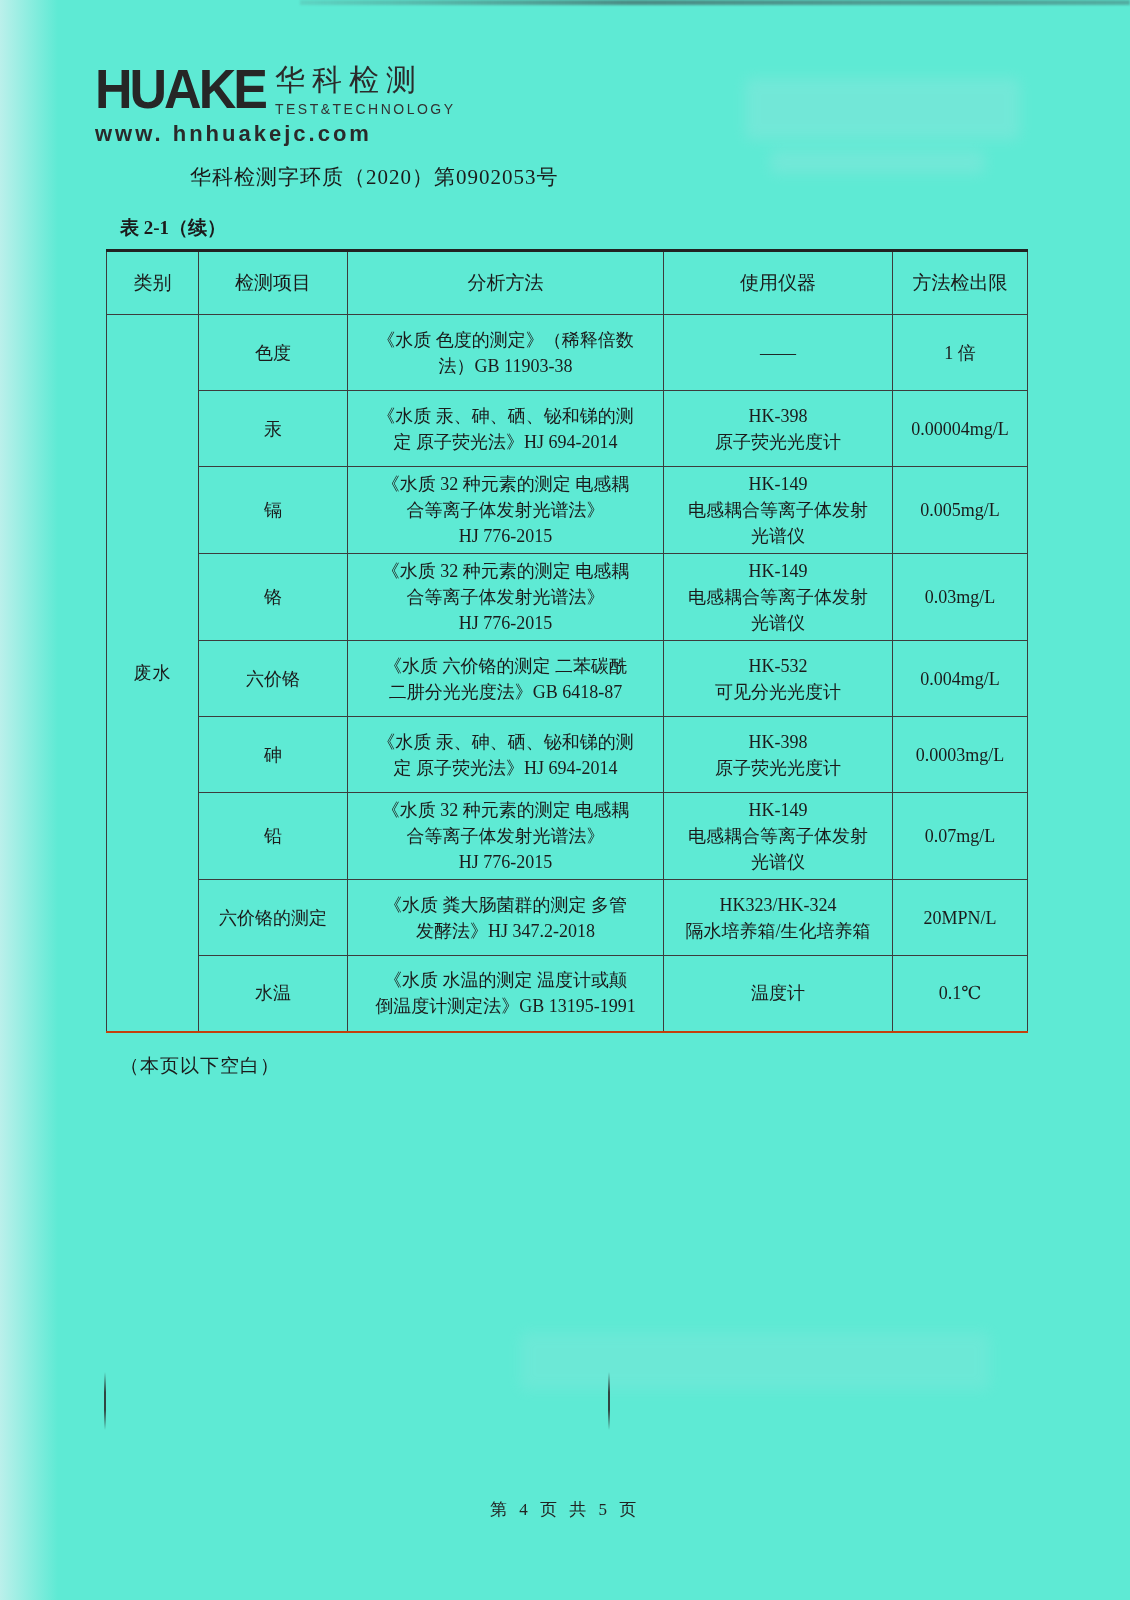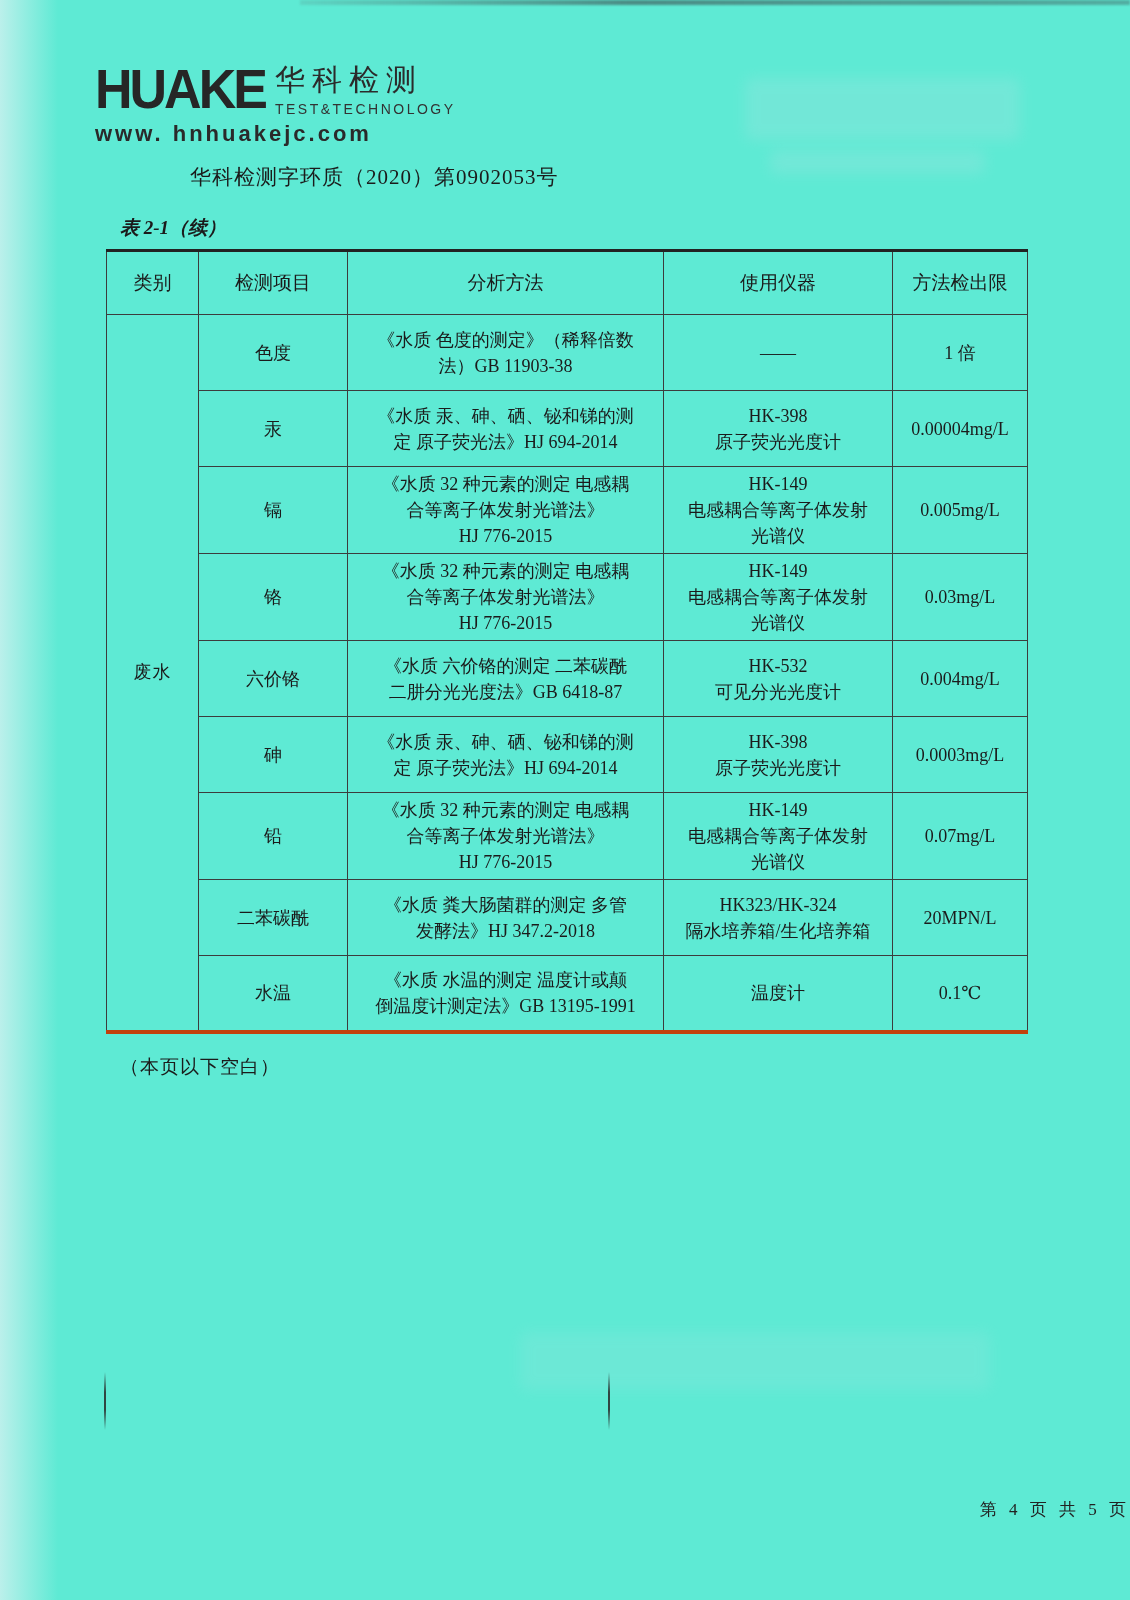--- a/index.html
+++ b/index.html
@@ -56,48 +56,48 @@
   .brand-tagline {
     font-family: "Liberation Sans", sans-serif;
     font-size: 14px; letter-spacing: 2.5px; color: #333; margin-top: 1px;
   }
   .website {
     font-family: "Liberation Sans", sans-serif;
     font-weight: bold; font-size: 22px; letter-spacing: 3px;
     color: #2a2a2a; margin-top: 4px;
   }
   .doc-number { font-size: 21px; margin: 16px 0 0 95px; letter-spacing: 1px; }
-  .table-title { font-size: 19px; font-weight: bold; margin: 24px 0 8px 120px; font-style: italic; }
+  .table-title { font-size: 19px; font-weight: bold; margin: 24px 0 8px 120px; }
 
   
   table.report {
     border-collapse: collapse; table-layout: fixed;
     margin-left: 106px; width: 921px;
-    border-top: 3px solid #222; border-bottom: 4px solid #c2410c;
+    border-top: 3px solid #222; border-bottom: 2px solid #c2410c;
   }
   table.report col.c-cat  { width: 92px; }
   table.report col.c-item { width: 149px; }
   table.report col.c-meth { width: 316px; }
   table.report col.c-inst { width: 229px; }
   table.report col.c-lim  { width: 135px; }
   table.report th, table.report td {
     border: 1.6px solid #3c3c3c;
     text-align: center; vertical-align: middle;
     font-size: 18px; line-height: 26px;
     white-space: pre-line;
     padding: 4px 6px;
   }
   table.report th { font-size: 19px; font-weight: normal; height: 64px; }
   table.report td { height: 76px; }
   td.cat-cell { font-size: 19px; letter-spacing: 1px; }
 
   .blank-note { font-size: 19px; margin: 20px 0 0 120px; letter-spacing: 1px; }
   .page-footer {
     position: absolute; left: 0; right: 0; top: 1498px;
-    text-align: right; font-size: 17px; letter-spacing: 4px; color: #222;
+    text-align: center; font-size: 17px; letter-spacing: 4px; color: #222;
   }
 </style>
 </head>
 <body>
 
 <div class="page">
 
   <div class="scan-left-strip"></div>
   <div class="scan-top-streak"></div>
   <div class="ghost ghost-a"></div>
@@ -194,21 +194,21 @@
         <td>铅</td>
         <td>《水质 32 种元素的测定 电感耦
 合等离子体发射光谱法》
 HJ 776-2015</td>
         <td>HK-149
 电感耦合等离子体发射
 光谱仪</td>
         <td>0.07mg/L</td>
       </tr>
       <tr>
-        <td>二苯碳酰</td>
+        <td>六价铬的测定</td>
         <td>《水质 粪大肠菌群的测定 多管
 发酵法》HJ 347.2-2018</td>
         <td>HK323/HK-324
 隔水培养箱/生化培养箱</td>
         <td>20MPN/L</td>
       </tr>
       <tr>
         <td>水温</td>
         <td>《水质 水温的测定 温度计或颠
 倒温度计测定法》GB 13195-1991</td>

